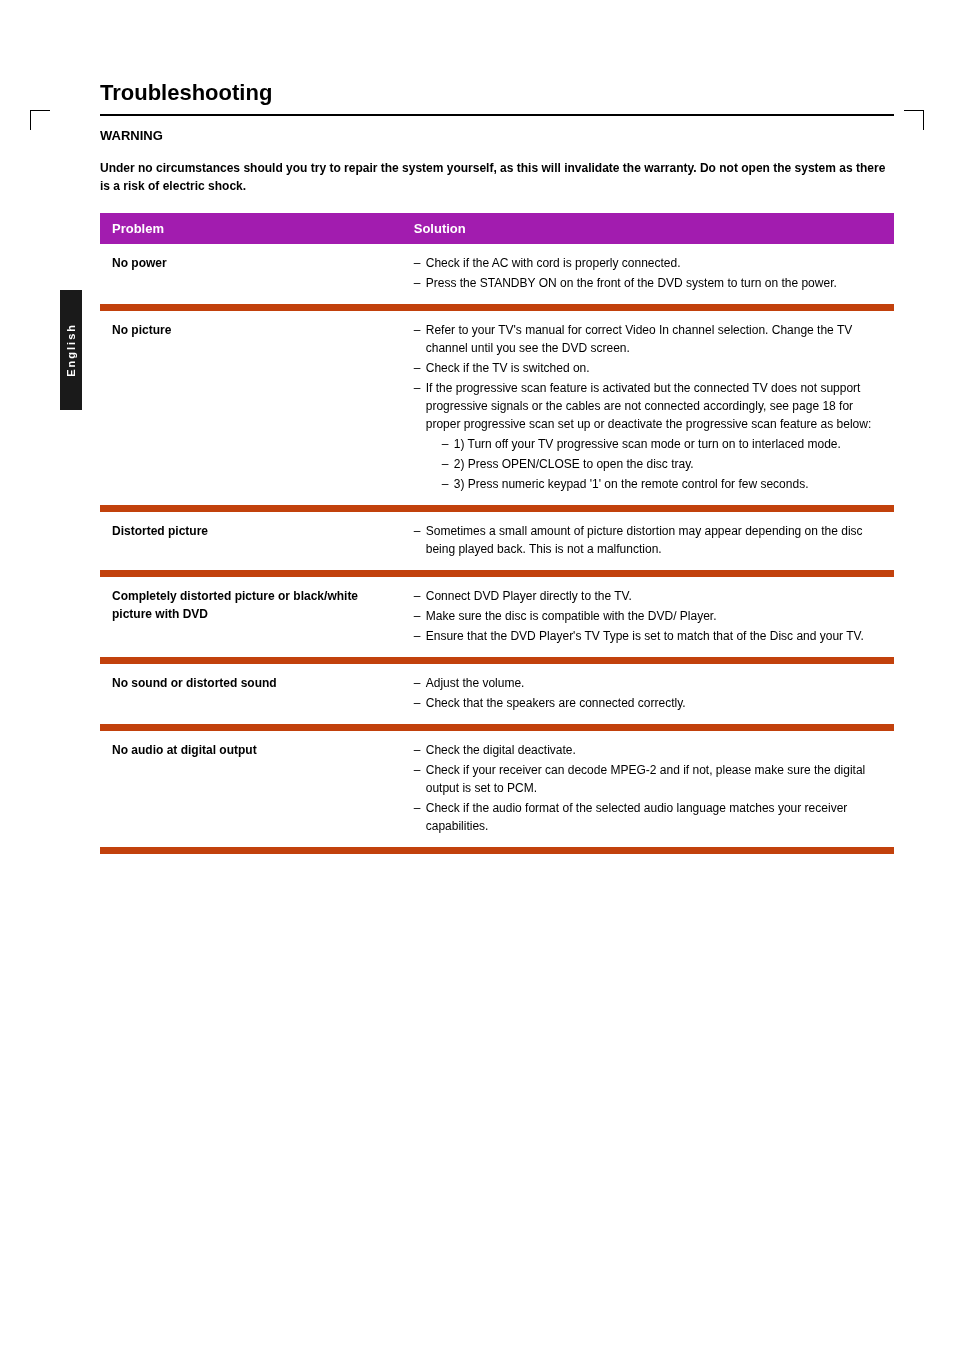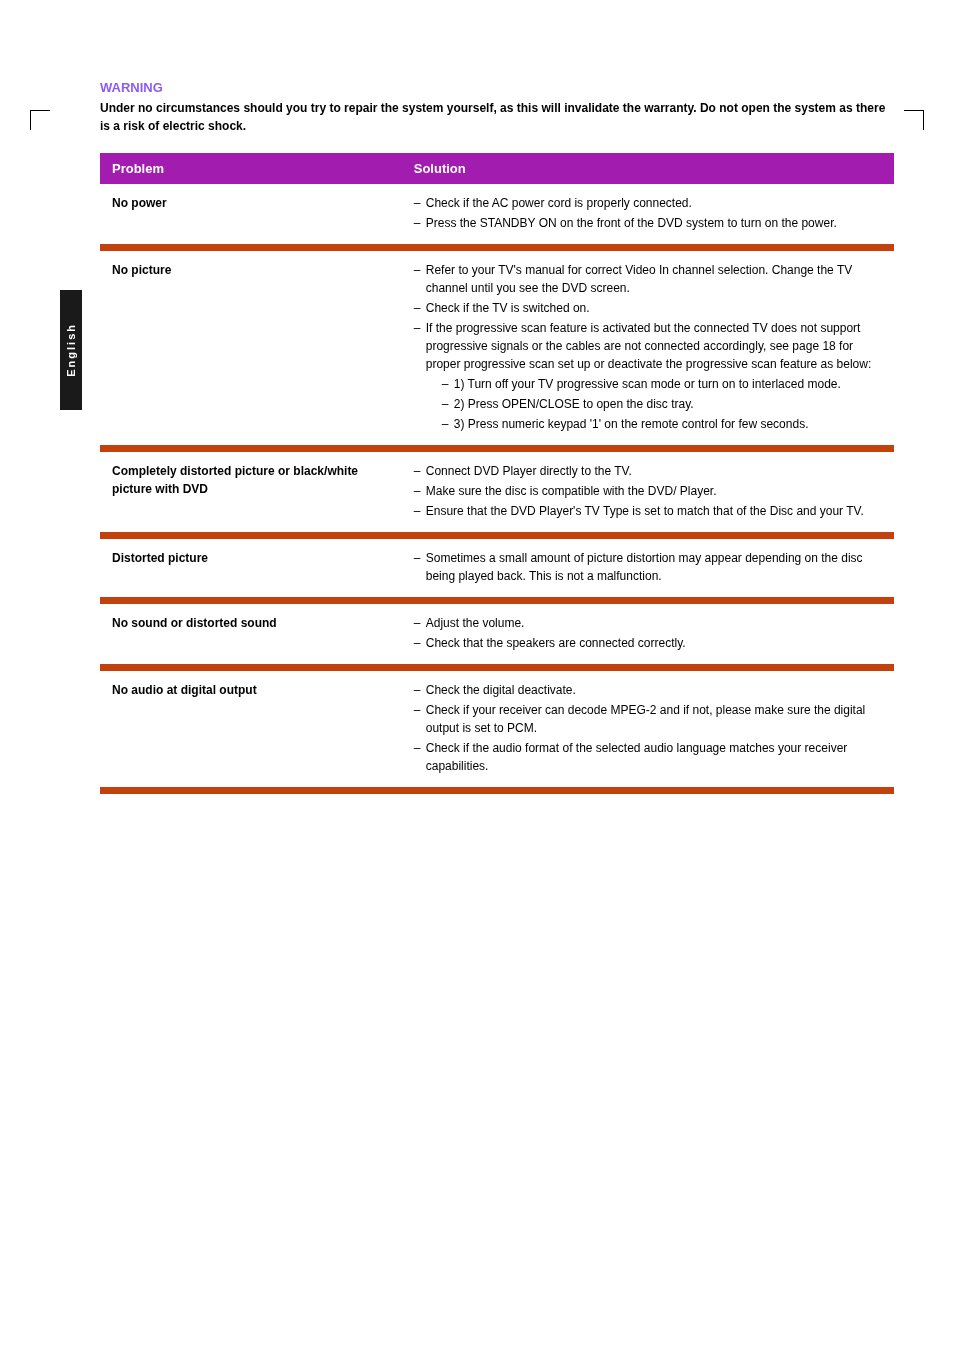--- a/index.html
+++ b/index.html
@@ -86,22 +86,22 @@
     }
 
     
     .warning-section {
       margin-bottom: 18px;
     }
 
     .warning-label {
       font-size: 13px;
       font-weight: bold;
-      color: #8b5cf6;
-      margin-bottom: 4px;
+      color: #000000;
+      margin-bottom: 16px;
     }
 
     .warning-text {
       font-size: 12px;
       color: #000;
       line-height: 1.5;
       margin-bottom: 8px;
     }
 
     .warning-text strong {
@@ -184,20 +184,21 @@
 
   <div class="corner-mark top-left"></div>
   <div class="corner-mark top-right"></div>
 
   <div class="side-tab">
     <span class="side-tab-text">English</span>
   </div>
 
   <div class="main-content">
 
+    <h1 class="page-title">Troubleshooting</h1>
 
     <div class="warning-section">
       <div class="warning-label">WARNING</div>
       <p class="warning-text">
         <strong>Under no circumstances should you try to repair the system yourself, as this will invalidate the warranty.  Do not open the system as there is a risk of electric shock.</strong>
       </p>
     </div>
 
     <table class="troubleshoot-table">
       <thead>
@@ -205,21 +206,21 @@
           <th>Problem</th>
           <th>Solution</th>
         </tr>
       </thead>
       <tbody>
 
         <tr>
           <td>No power</td>
           <td>
             <ul class="solution-list">
-              <li>Check if the AC power cord is properly connected.</li>
+              <li>Check if the AC with cord is properly connected.</li>
               <li>Press the STANDBY ON on the front of the DVD system to turn on the power.</li>
             </ul>
           </td>
         </tr>
 
         <tr>
           <td>No picture</td>
           <td>
             <ul class="solution-list">
               <li>Refer to your TV's manual for correct Video In channel selection.  Change the TV channel until you see the DVD screen.</li>
@@ -229,40 +230,40 @@
                   <li>1) Turn off your TV progressive scan mode or turn on to interlaced mode.</li>
                   <li>2) Press OPEN/CLOSE to open the disc tray.</li>
                   <li>3) Press numeric keypad '1' on the remote control for few seconds.</li>
                 </ul>
               </li>
             </ul>
           </td>
         </tr>
 
         <tr>
+          <td>Distorted picture</td>
+          <td>
+            <ul class="solution-list">
+              <li>Sometimes a small amount of picture distortion may appear depending on the disc being played back. This is not a malfunction.</li>
+            </ul>
+          </td>
+        </tr>
+
+        <tr>
           <td>Completely distorted picture or black/white picture with DVD</td>
           <td>
             <ul class="solution-list">
               <li>Connect DVD Player directly to the TV.</li>
               <li>Make sure the disc is compatible with the DVD/ Player.</li>
               <li>Ensure that the DVD Player's TV Type is set to match that of the Disc and your TV.</li>
             </ul>
           </td>
         </tr>
 
         <tr>
-          <td>Distorted picture</td>
-          <td>
-            <ul class="solution-list">
-              <li>Sometimes a small amount of picture distortion may appear depending on the disc being played back. This is not a malfunction.</li>
-            </ul>
-          </td>
-        </tr>
-
-        <tr>
           <td>No sound or distorted sound</td>
           <td>
             <ul class="solution-list">
               <li>Adjust the volume.</li>
               <li>Check that the speakers are connected correctly.</li>
             </ul>
           </td>
         </tr>
 
         <tr>

